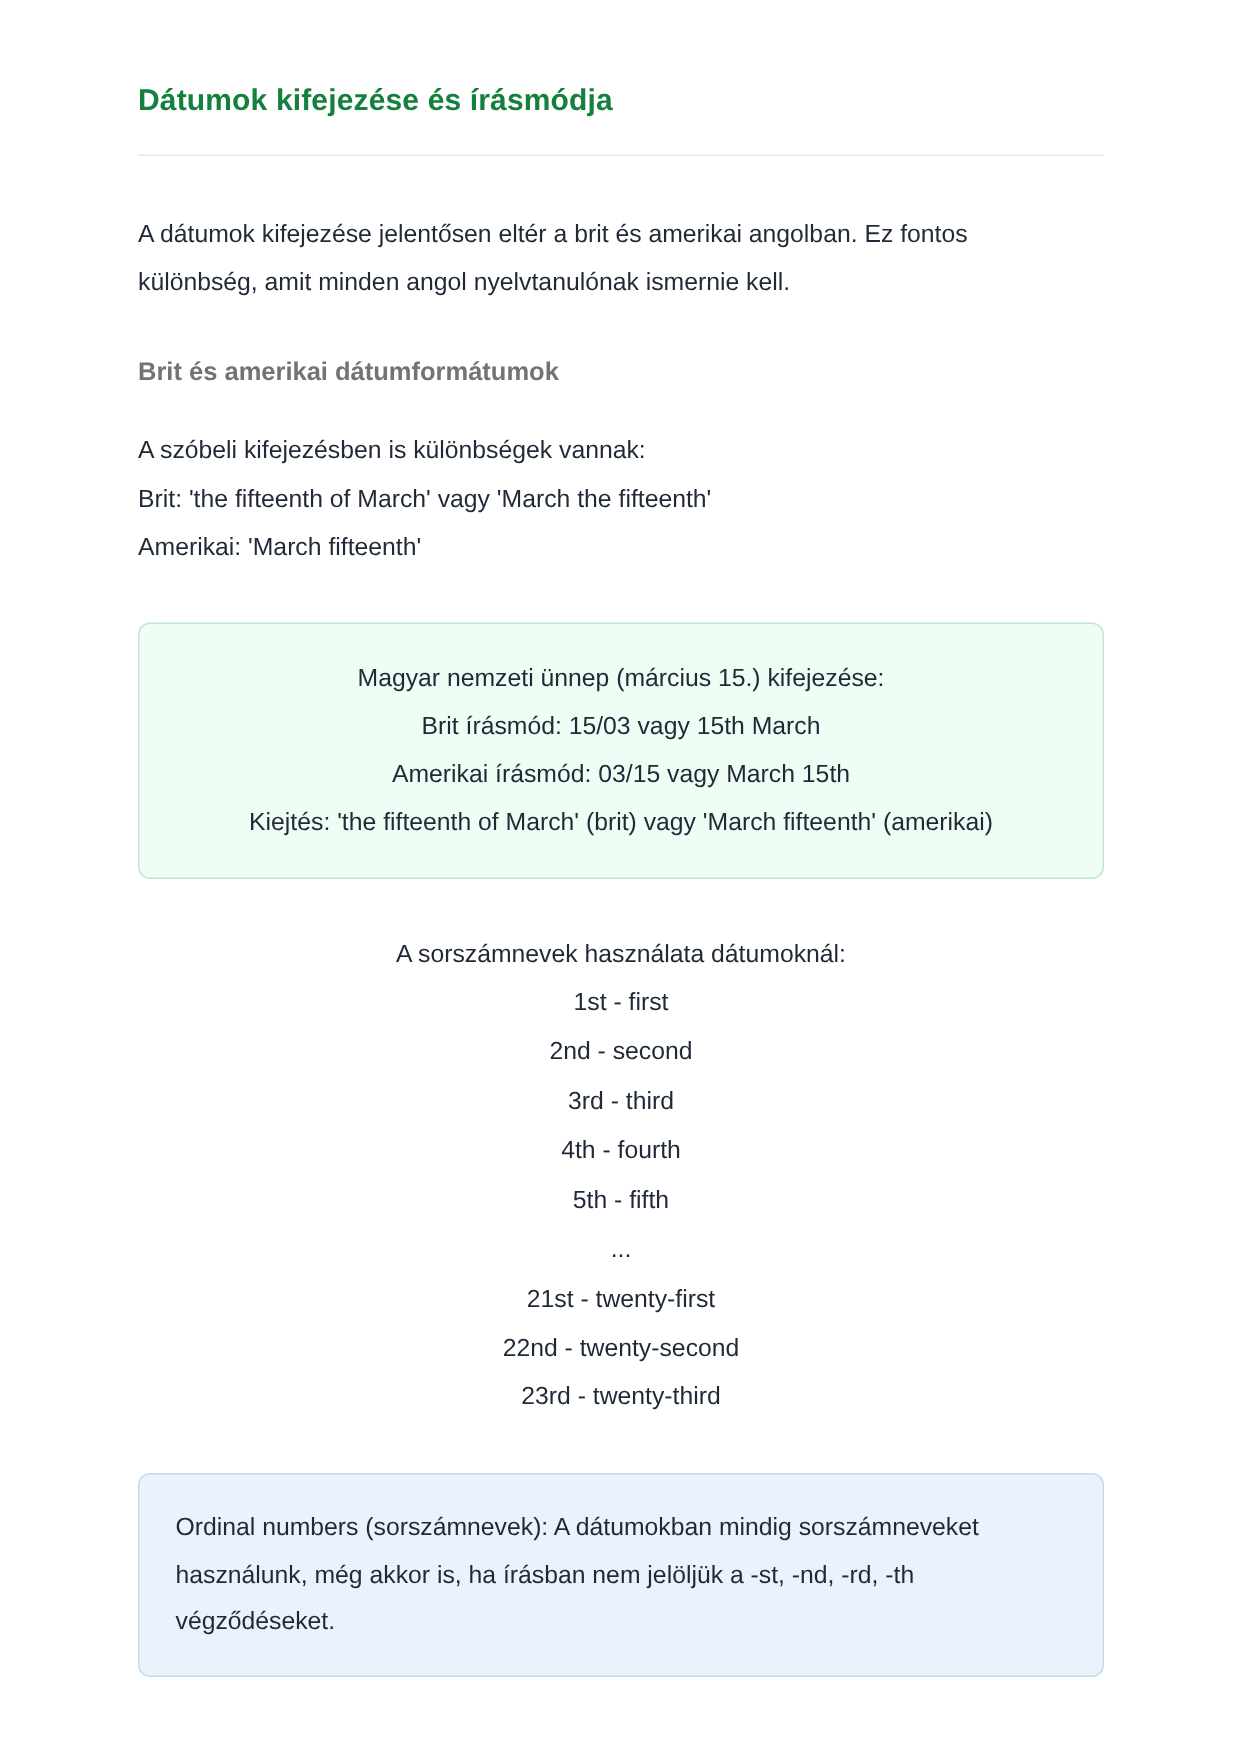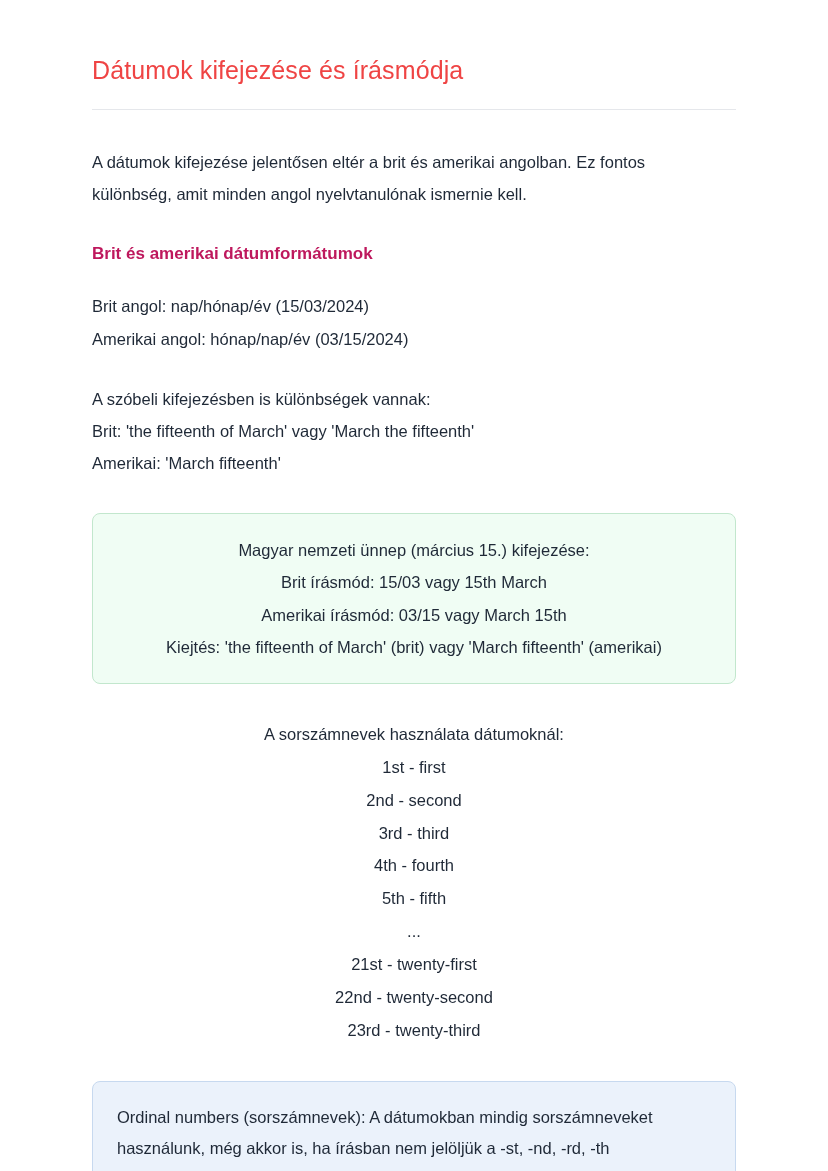--- a/index.html
+++ b/index.html
@@ -15,41 +15,41 @@
   }
   .page {
     width: 828px;
     min-height: 1171px;
     margin: 0 auto;
     box-sizing: border-box;
     padding: 50px 92px 60px 92px;
     background: #ffffff;
   }
   .page-title {
-    font-size: 25px;
-    font-weight: 400;
-    color: #ef4444;
+    font-size: 20px;
+    font-weight: 700;
+    color: #15803d;
     margin: 6px 0 24px 0;
     letter-spacing: 0.1px;
   }
   .title-rule {
     border: none;
     border-top: 1px solid #e5e7eb;
     margin: 0 0 36px 0;
   }
   .para {
     font-size: 16.5px;
     line-height: 1.95;
     margin: 0 13px 28px 0;
   }
   .para .line { display: block; }
   .section-heading {
     font-size: 17px;
     font-weight: 700;
-    color: #be185d;
+    color: #737373;
     margin: 34px 0 26px 0;
   }
   .box {
     box-sizing: border-box;
     border-radius: 8px;
     padding: 20px 24px;
     margin: 34px 0 34px 0;
     font-size: 16.5px;
     line-height: 1.95;
   }
@@ -81,24 +81,20 @@
 <div class="page">
 
   <h1 class="page-title">Dátumok kifejezése és írásmódja</h1>
 
   <hr class="title-rule">
 
   <p class="para">A dátumok kifejezése jelentősen eltér a brit és amerikai angolban. Ez fontos különbség, amit minden angol nyelvtanulónak ismernie kell.</p>
 
   <h2 class="section-heading">Brit és amerikai dátumformátumok</h2>
 
-  <p class="para">
-    <span class="line">Brit angol: nap/hónap/év (15/03/2024)</span>
-    <span class="line">Amerikai angol: hónap/nap/év (03/15/2024)</span>
-  </p>
 
   <p class="para">
     <span class="line">A szóbeli kifejezésben is különbségek vannak:</span>
     <span class="line">Brit: 'the fifteenth of March' vagy 'March the fifteenth'</span>
     <span class="line">Amerikai: 'March fifteenth'</span>
   </p>
 
   <div class="box box-green">
     <span class="line">Magyar nemzeti ünnep (március 15.) kifejezése:</span>
     <span class="line">Brit írásmód: 15/03 vagy 15th March</span>

